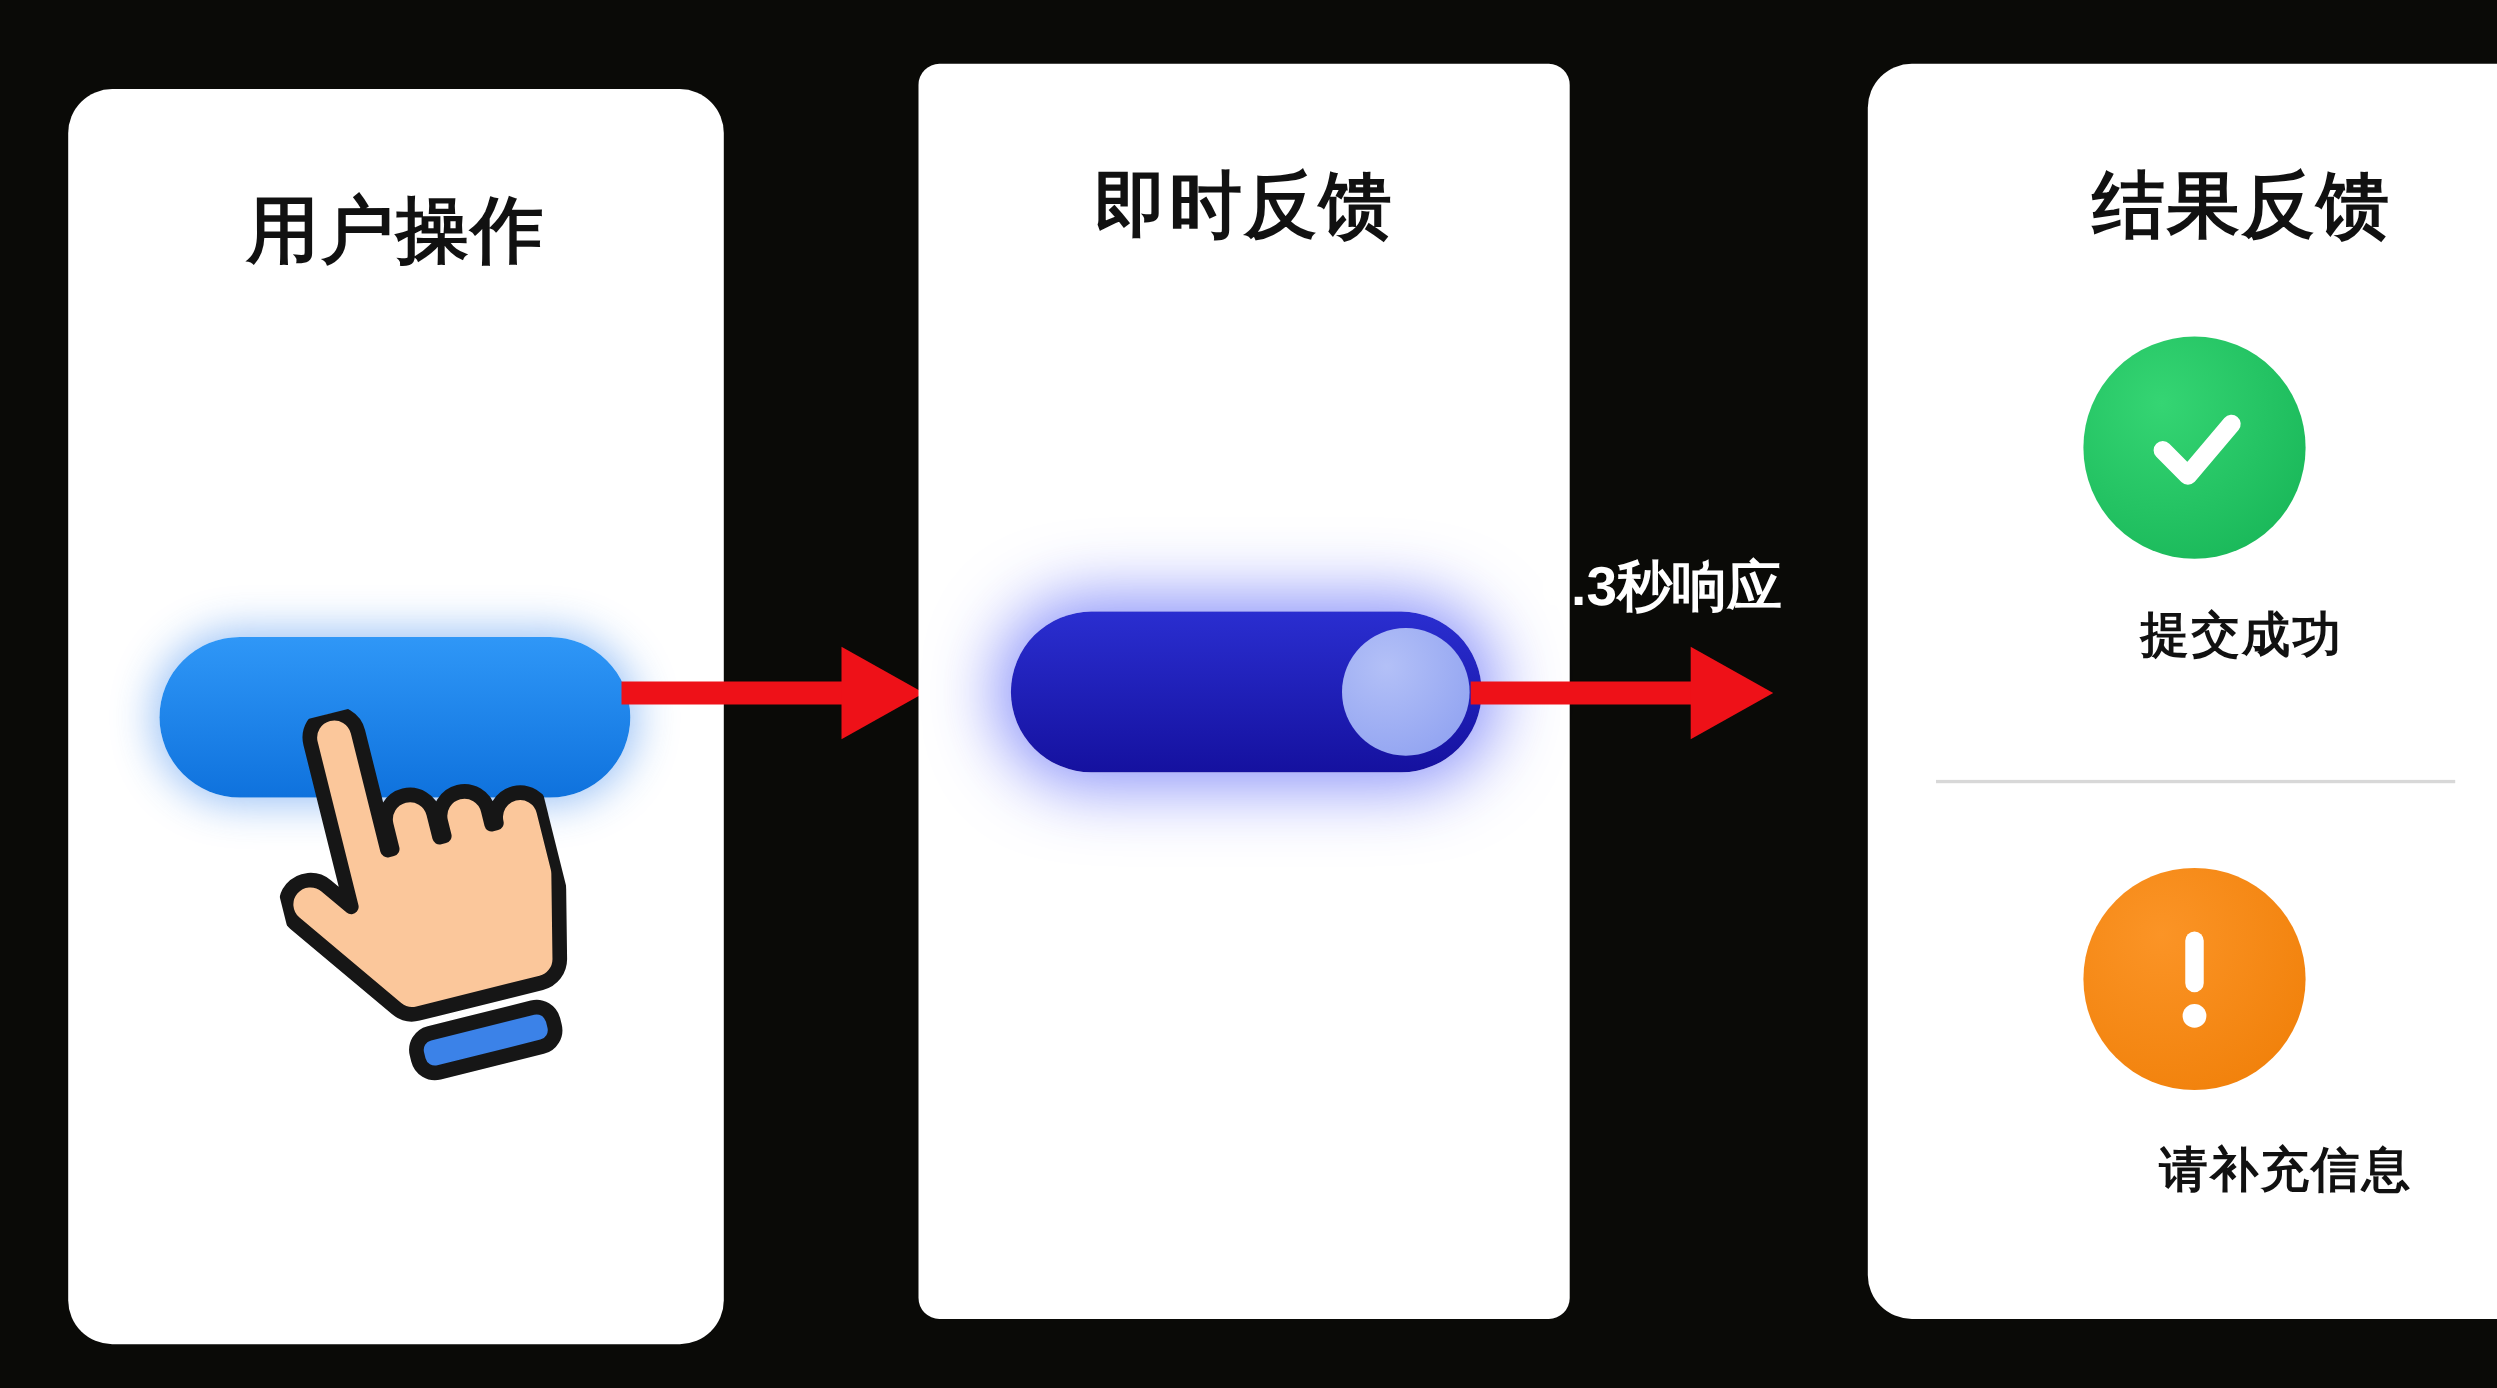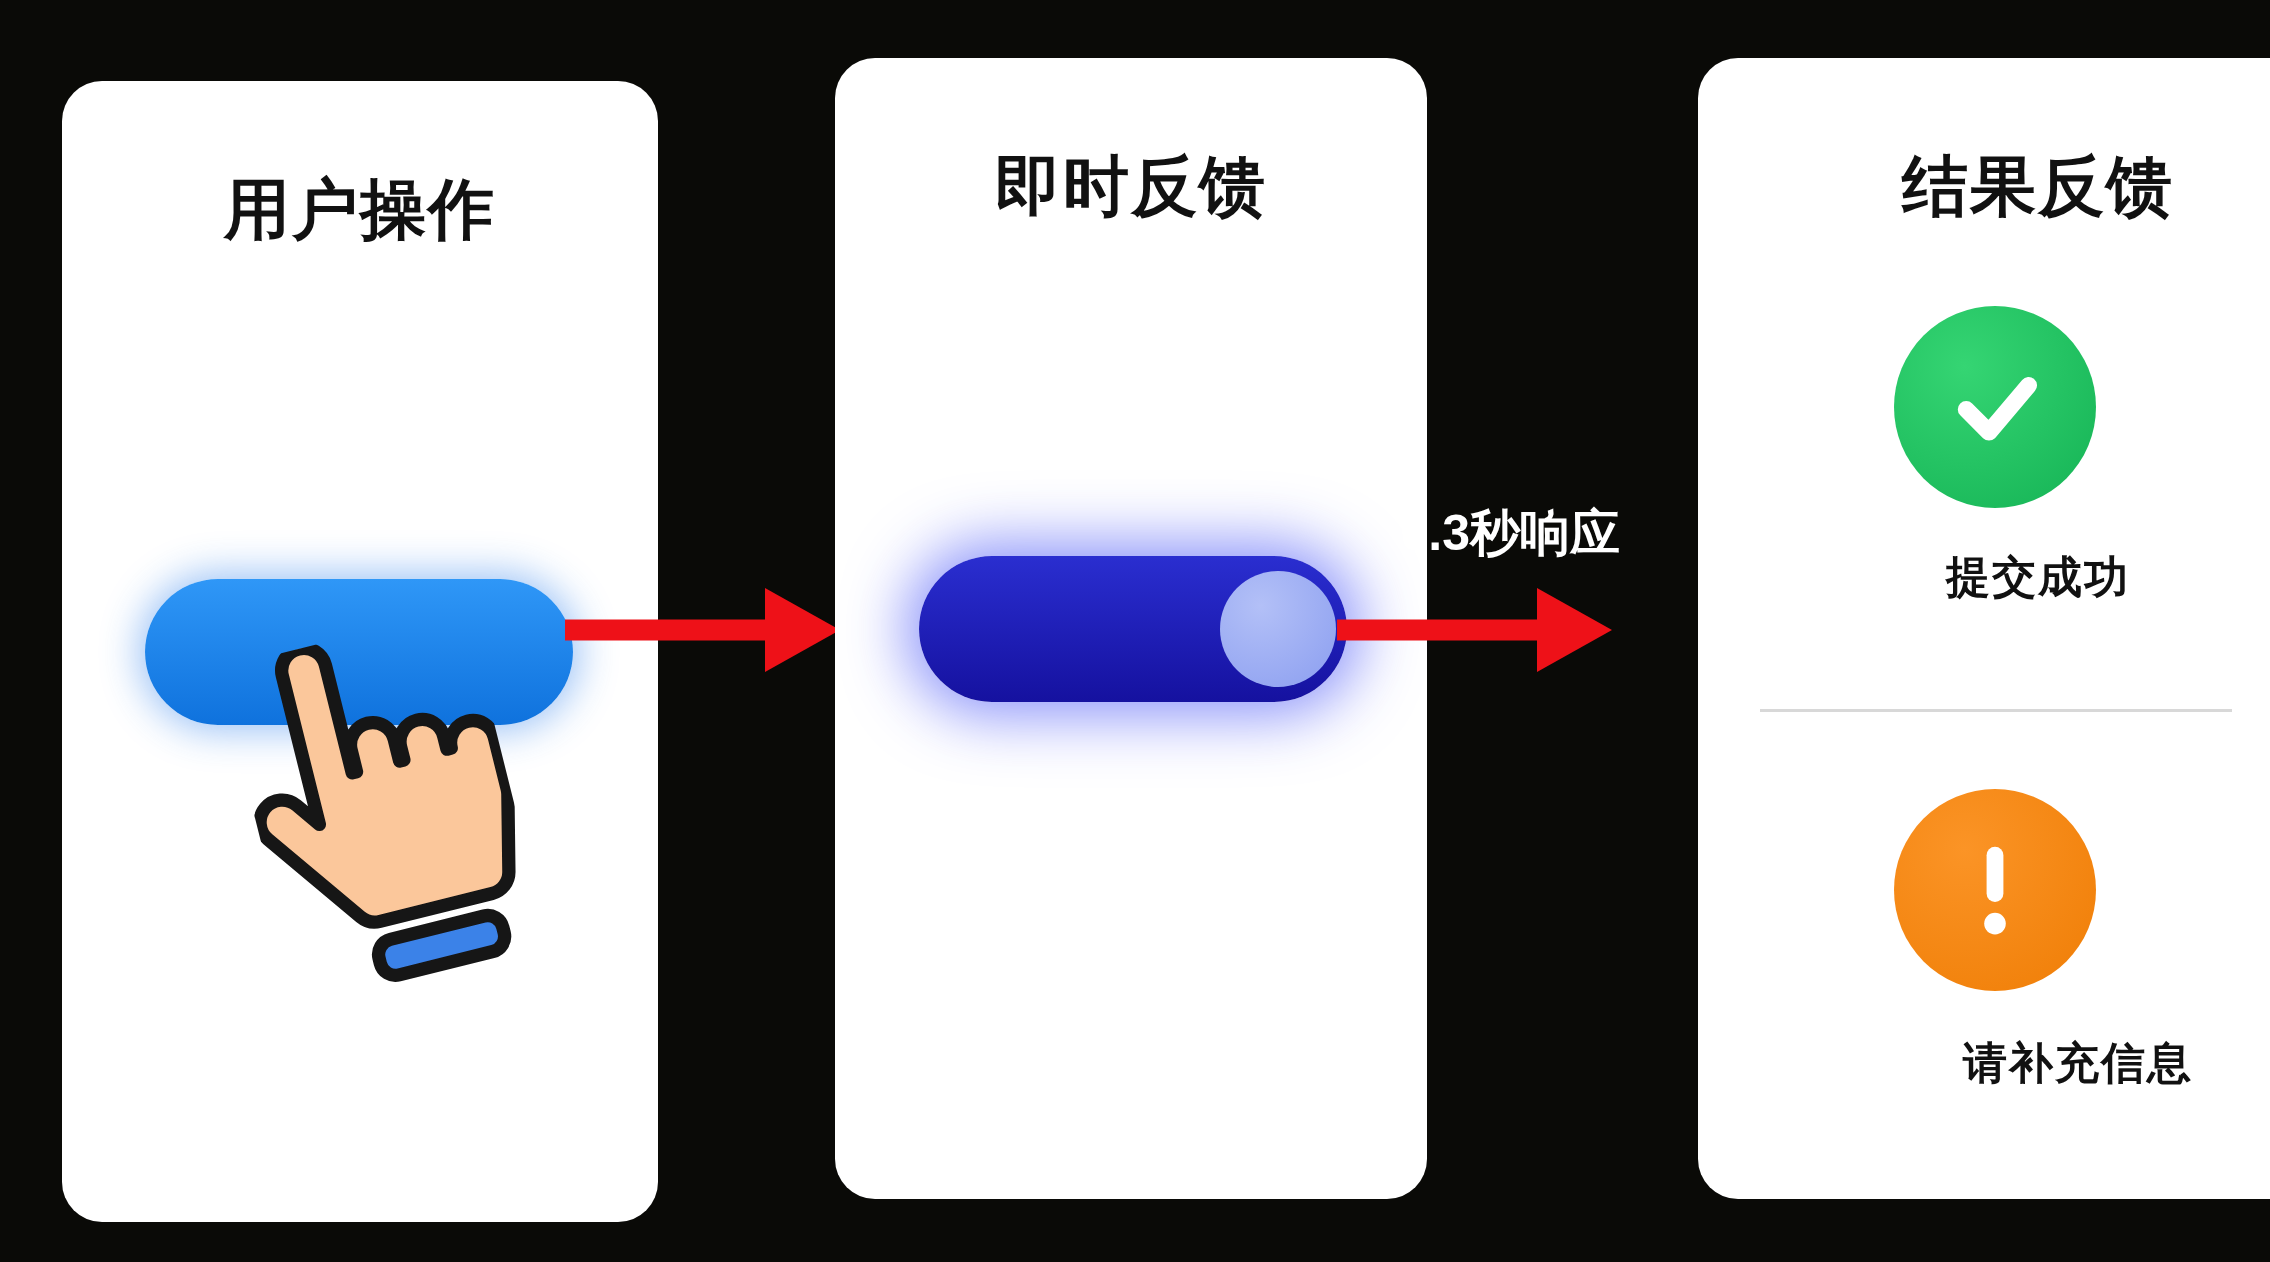--- a/index.html
+++ b/index.html
@@ -6,21 +6,21 @@
   .stage{
     position:relative;width:2270px;height:1262px;overflow:hidden;
     background:#0a0a07;
     font-family:"Liberation Sans","DejaVu Sans",sans-serif;
   }
   .card{
     position:absolute;top:58px;height:1141px;background:#ffffff;
     border-radius:40px;
   }
   .card1{left:62px;width:596px;margin-top:23px;}
-  .card2{left:835px;width:592px;}
+  .card2{left:835px;width:592px;border-radius:19px;}
   .card3{left:1698px;width:680px;}
   .card-title{
     position:absolute;top:84px;left:0;width:100%;margin:0;
     text-align:center;font-size:66px;font-weight:bold;color:#111111;
     letter-spacing:2px;
   }
   
   .pill-button{
     position:absolute;left:83px;top:498px;width:428px;height:146px;
     border-radius:73px;

